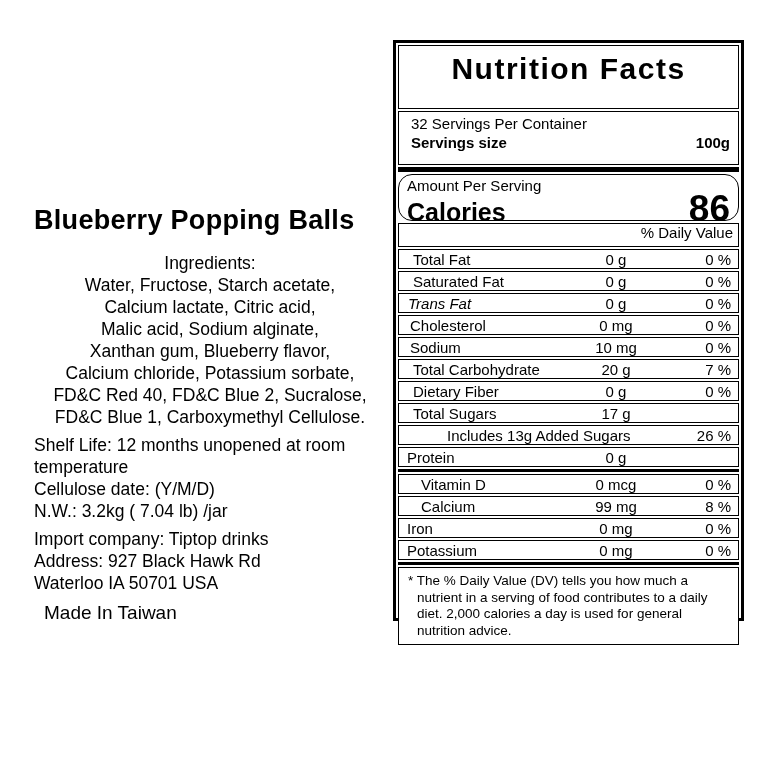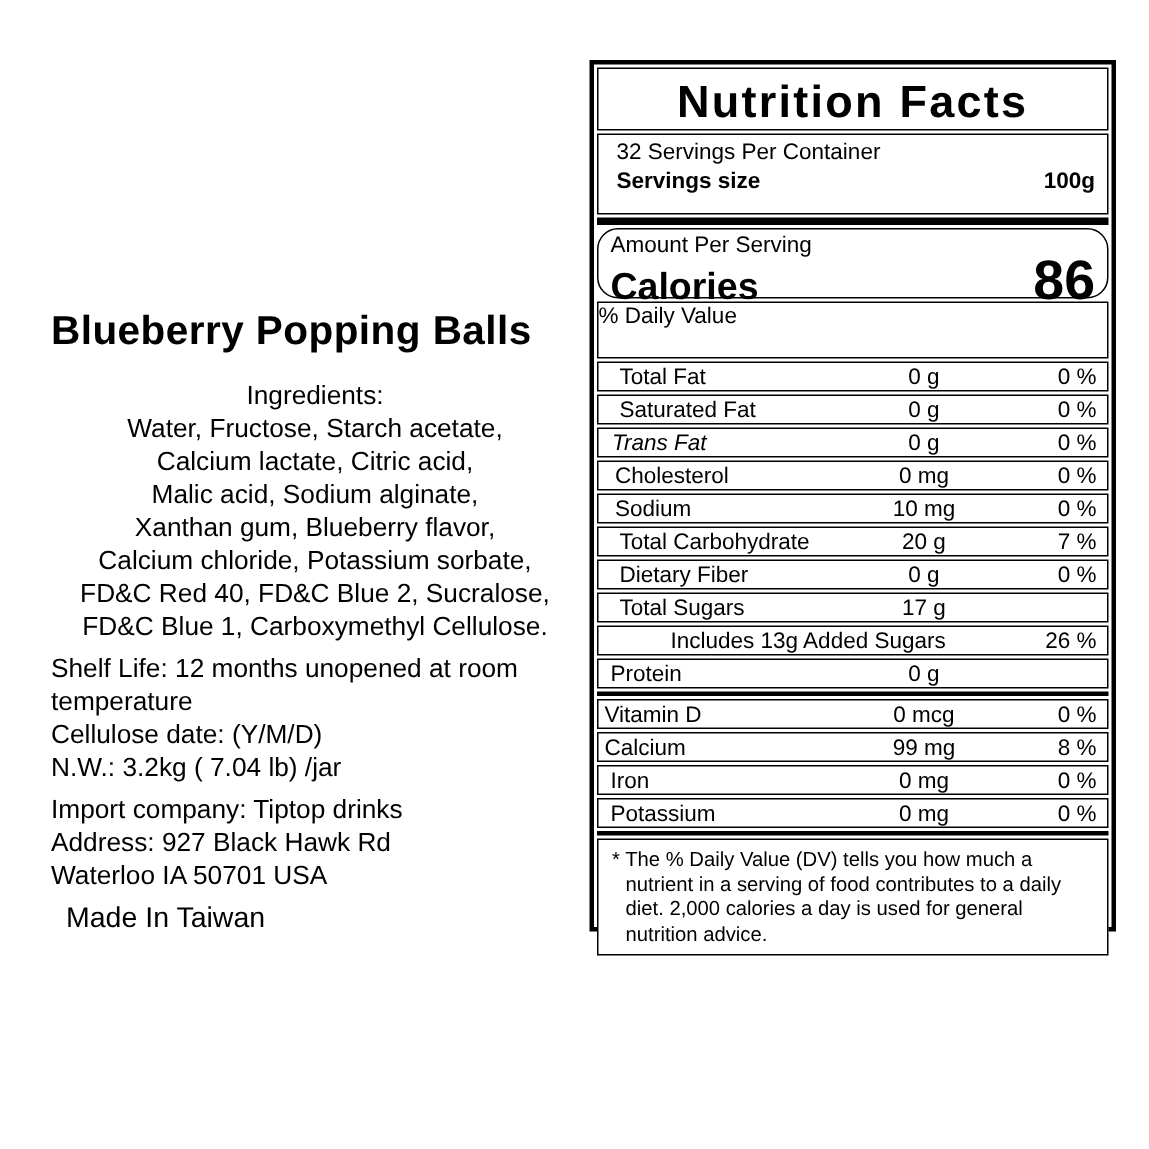--- a/index.html
+++ b/index.html
@@ -28,44 +28,44 @@
     position: absolute; left: 393px; top: 40px;
     width: 351px; height: 581px;
     border: 3px solid #000; box-sizing: border-box;
     padding: 2px; background: #fff;
   }
   .nf-cell {
     border: 1px solid #000; box-sizing: border-box;
     margin-bottom: 2px; position: relative; background: #fff;
   }
   .nf-title {
-    height: 42px; line-height: 45px; text-align: center;
+    height: 64px; line-height: 45px; text-align: center;
     font-weight: bold; font-size: 30px; letter-spacing: 1.5px;
     white-space: nowrap;
   }
   .nf-serving { height: 54px; padding: 2px 8px 0 12px; font-size: 15px; }
   .nf-serving .line1 { line-height: 19px; }
   .nf-serving .line2 { display: flex; justify-content: space-between; font-weight: bold; line-height: 19px; }
   .nf-bar { height: 5px; background: #000; margin-bottom: 2px; }
   .nf-bar.med { height: 3px; }
   .nf-cal { height: 47px; padding: 2px 8px 0 8px; font-size: 15px; border-radius: 14px; }
   .nf-cal .line1 { line-height: 18px; }
   .nf-cal .line2 { display: flex; justify-content: space-between; align-items: baseline; }
   .cal-word { font-size: 25px; font-weight: bold; line-height: 26px; }
   .cal-num  { font-size: 37px; font-weight: bold; line-height: 27px; }
-  .nf-dvh { height: 38px; line-height: 18px; font-size: 15px; padding-right: 5px; }
+  .nf-dvh { height: 24px; line-height: 18px; font-size: 15px; text-align: right; padding-right: 5px; }
   .nf-row { height: 20px; line-height: 18px; font-size: 15px; }
   .nf-row .lab { position: absolute; left: 14px; top: 1px; white-space: nowrap; text-align: center; }
   .nf-row .amt { position: absolute; left: 167px; width: 100px; text-align: center; top: 1px; }
   .nf-row .dv  { position: absolute; right: 7px; top: 1px; }
   .nf-row.r-trans .lab { font-style: italic; left: 9px; }
   .nf-row.r-chol .lab, .nf-row.r-sod .lab { left: 11px; }
   .nf-row.r-incl .lab { left: 48px; }
   .nf-row.r-prot .lab, .nf-row.r-iron .lab, .nf-row.r-pot .lab { left: 8px; }
-  .nf-row.r-vit .lab, .nf-row.r-cal .lab { left: 4px; }
+  .nf-row.r-vit .lab, .nf-row.r-cal .lab { left: 22px; }
   .nf-foot { padding: 5px 6px 5px 9px; font-size: 13.5px; line-height: 16.5px; margin-bottom: 0; }
   .nf-foot .foot-text { padding-left: 9px; text-indent: -9px; }
 </style>
 </head>
 <body>
 
 <div class="canvas">
 
   <div class="left-col">
     <h1 class="product-title">Blueberry Popping Balls</h1>

